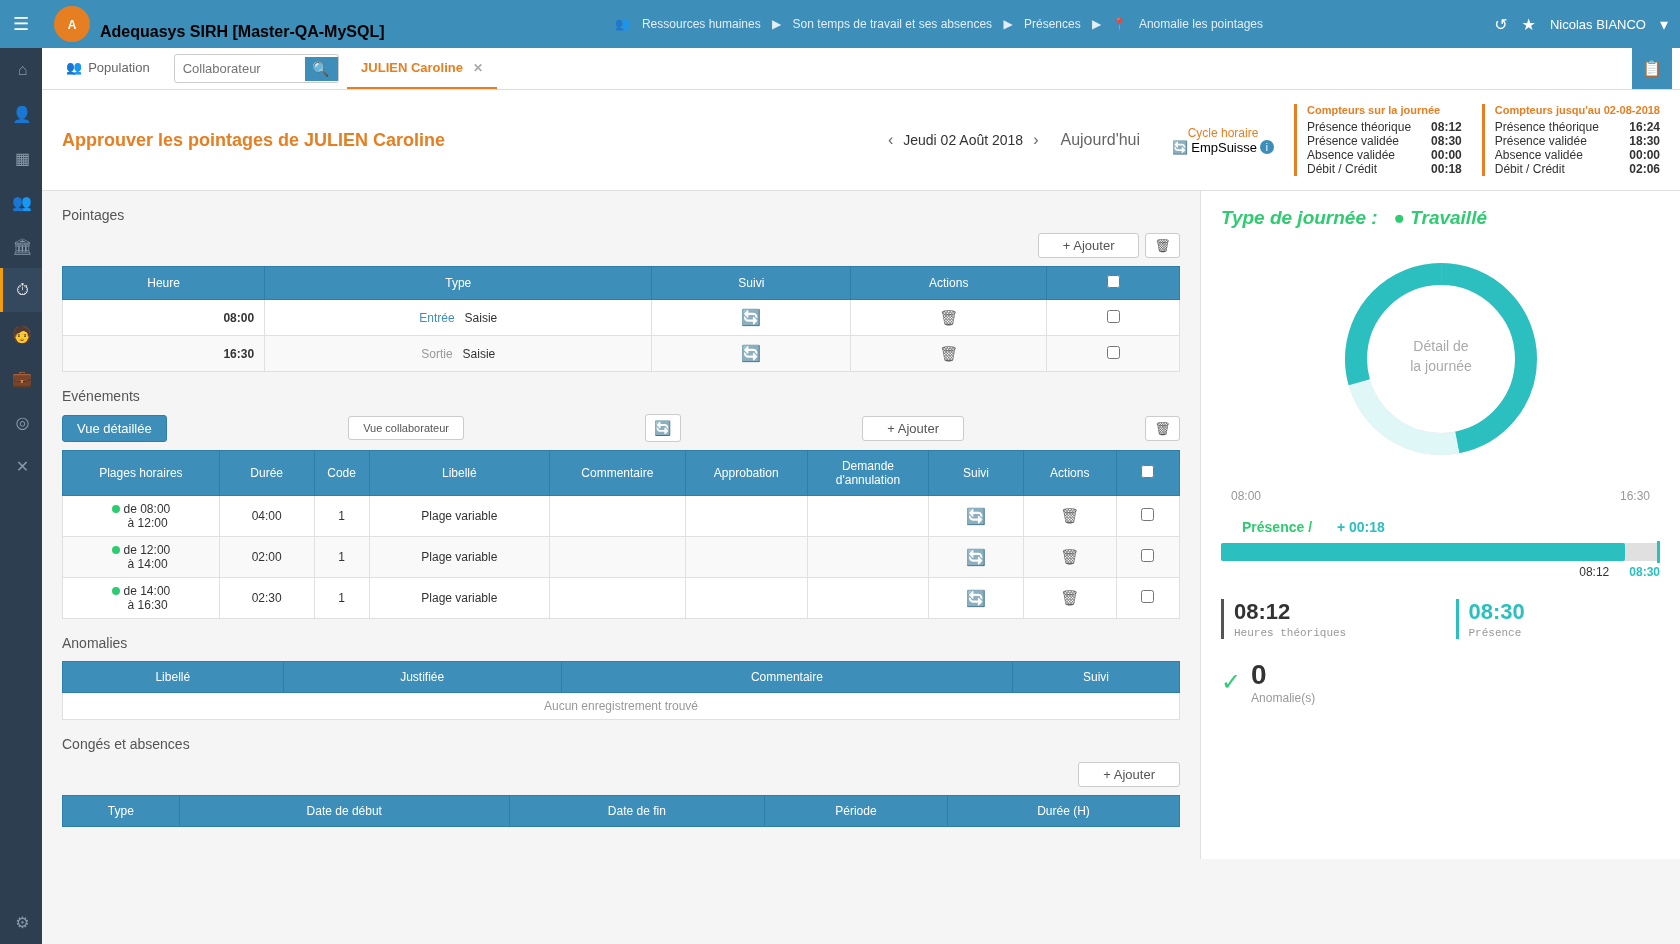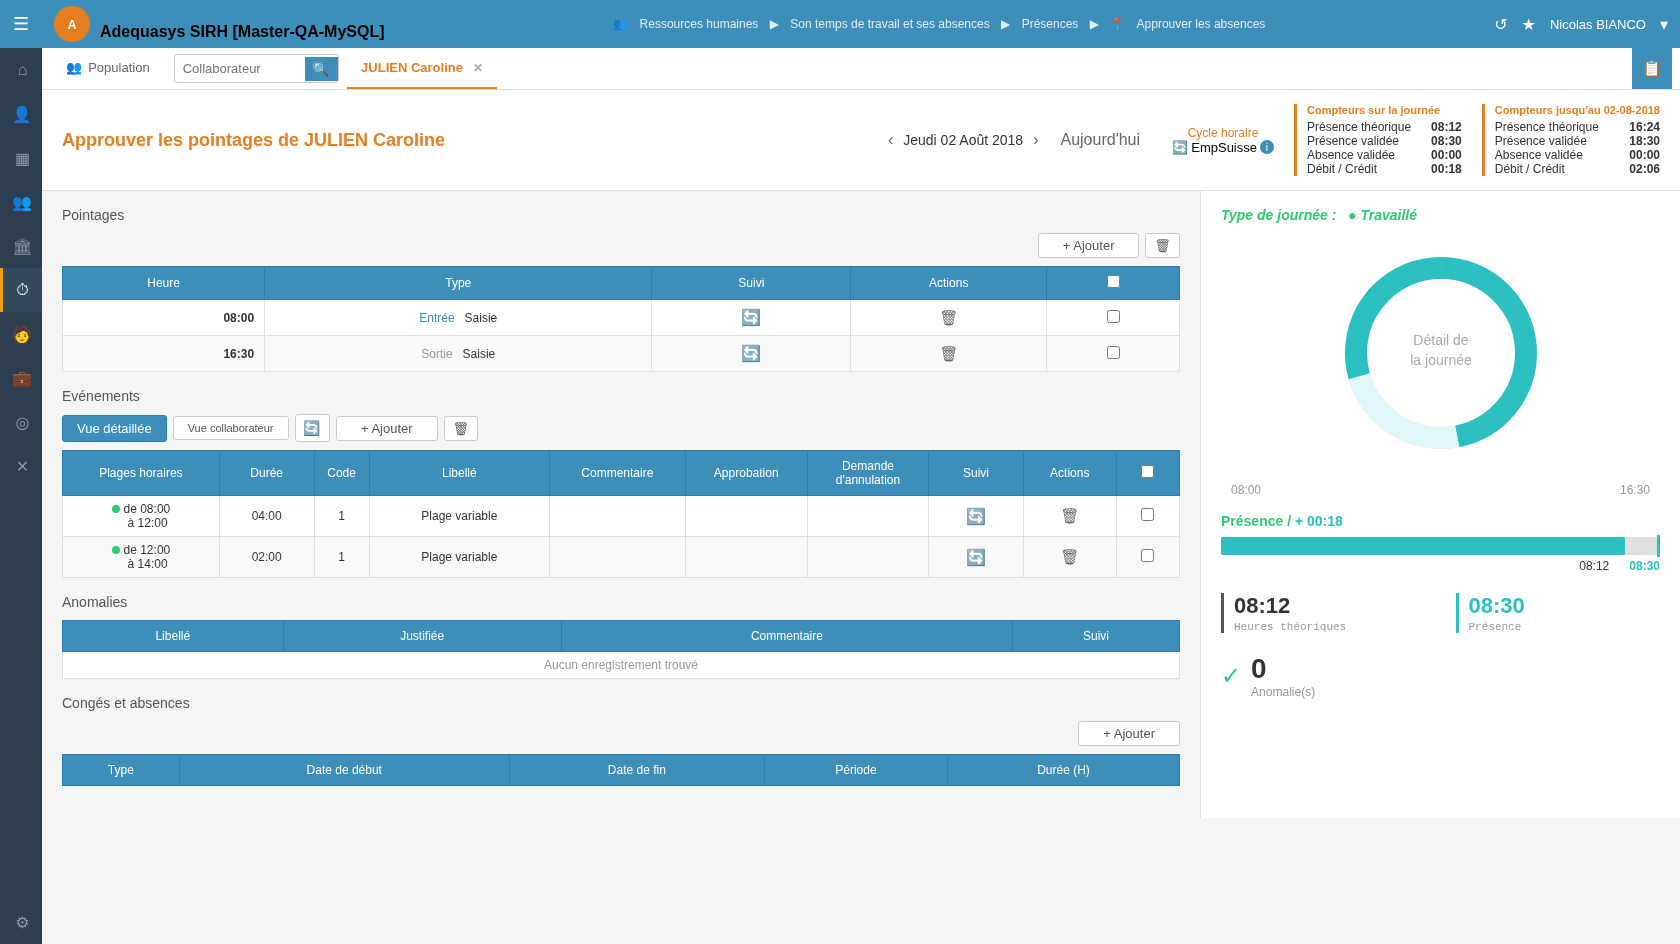--- a/index.html
+++ b/index.html
@@ -74,40 +74,40 @@
     thead th { padding: 8px 0; text-align: center; font-weight: normal; border: 1px solid #2d7ea8; }
     tbody tr { background: white; }
     tbody tr:nth-child(even) { background: #f9f9f9; }
     tbody td { padding: 6px 10px; border: 1px solid #e0e0e0; text-align: center; color: #333; }
     .link-style { color: #3d8eb9; cursor: pointer; }
     .icon-btn { background: none; border: none; cursor: pointer; color: #666; font-size: 15px; padding: 2px 5px; }
     .refresh-icon { color: #2980b9; font-size: 16px; }
     .dot { width: 8px; height: 8px; border-radius: 50%; background: #2ecc71; display: inline-block; margin-right: 4px; }
 
     
-    .events-toolbar { display: flex; align-items: center; gap: 6px; margin-bottom: 8px; justify-content: flex-start; }
+    .events-toolbar { display: flex; align-items: center; gap: 6px; margin-bottom: 8px; justify-content: space-between; }
     .btn-tab-active { background: #3d8eb9; color: white; border: 1px solid #2d7ea8; padding: 5px 14px; border-radius: 3px; cursor: pointer; font-size: 13px; }
     .btn-tab-inactive { background: white; color: #555; border: 1px solid #ccc; padding: 5px 14px; border-radius: 3px; cursor: pointer; font-size: 11px; }
     .btn-refresh { background: white; border: 1px solid #ccc; color: #3d8eb9; padding: 5px 8px; border-radius: 3px; cursor: pointer; font-size: 14px; }
 
     
     .empty-row td { color: #999; text-align: center; }
 
     
-    .jour-type { font-size: 14px; color: #333; margin-bottom: 20px; }
+    .jour-type { font-size: 19px; color: #333; margin-bottom: 20px; }
     .jour-type span { color: #2ecc71; font-style: italic; font-weight: bold; }
     .jour-dot { color: #2ecc71; }
 
     
     .donut-container { display: flex; align-items: center; justify-content: center; margin: 10px 0 20px 0; position: relative; }
 
     
     .presence-section { margin-bottom: 20px; }
     .presence-title { font-size: 14px; color: #333; margin-bottom: 8px; }
-    .presence-title span { color: #2ecc71; font-weight: bold; }
+    .presence-title span { color: #2ecc71; font-weight: bold; margin-left: 21px; }
     .bar-container { position: relative; height: 18px; background: #e0e0e0; border-radius: 2px; margin-bottom: 4px; }
     .bar-fill { height: 100%; background: #2bbfbf; border-radius: 2px; }
     .bar-marker { position: absolute; right: 0; top: -2px; width: 3px; height: 22px; background: #2bbfbf; }
     .bar-labels { display: flex; justify-content: flex-end; gap: 20px; font-size: 12px; }
     .bar-label-left { color: #333; }
     .bar-label-right { color: #2bbfbf; font-weight: bold; }
 
     
     .stats-row { display: flex; gap: 30px; margin-bottom: 20px; }
     .stat-box { flex: 1; text-align: center; }
@@ -182,21 +182,21 @@
     <span class="topbar-title">Adequasys SIRH [Master-QA-MySQL]</span>
     <div class="topbar-breadcrumb">
       <span>👥</span>
       <span>Ressources humaines</span>
       <span>▶</span>
       <span>Son temps de travail et ses absences</span>
       <span>▶</span>
       <span>Présences</span>
       <span>▶</span>
       <span>📍</span>
-      <span>Approuver les absences</span>
+      <span>Anomalie les pointages</span>
     </div>
     <div class="topbar-actions">
       <span style="cursor:pointer">↺</span>
       <span style="cursor:pointer">★</span>
       <span class="topbar-user">Nicolas BIANCO</span>
       <span>▾</span>
     </div>
   </div>
 
   <div class="navtabs">
@@ -364,20 +364,34 @@
                 <td>02:00</td>
                 <td>1</td>
                 <td>Plage variable</td>
                 <td></td>
                 <td></td>
                 <td></td>
                 <td><button class="icon-btn refresh-icon">🔄</button></td>
                 <td><button class="icon-btn">🗑</button></td>
                 <td><input type="checkbox" style=""></td>
               </tr>
+              <tr>
+                <td>
+                  <span class="dot"></span>de 14:00<br>&nbsp;&nbsp;&nbsp;&nbsp;à 16:30
+                </td>
+                <td>02:30</td>
+                <td>1</td>
+                <td>Plage variable</td>
+                <td></td>
+                <td></td>
+                <td></td>
+                <td><button class="icon-btn refresh-icon">🔄</button></td>
+                <td><button class="icon-btn">🗑</button></td>
+                <td><input type="checkbox" style=""></td>
+              </tr>
             </tbody>
           </table>
         </div>
 
         <div>
           <div class="section-title">Anomalies</div>
           <table>
             <thead>
               <tr>
                 <th>Libellé</th>

